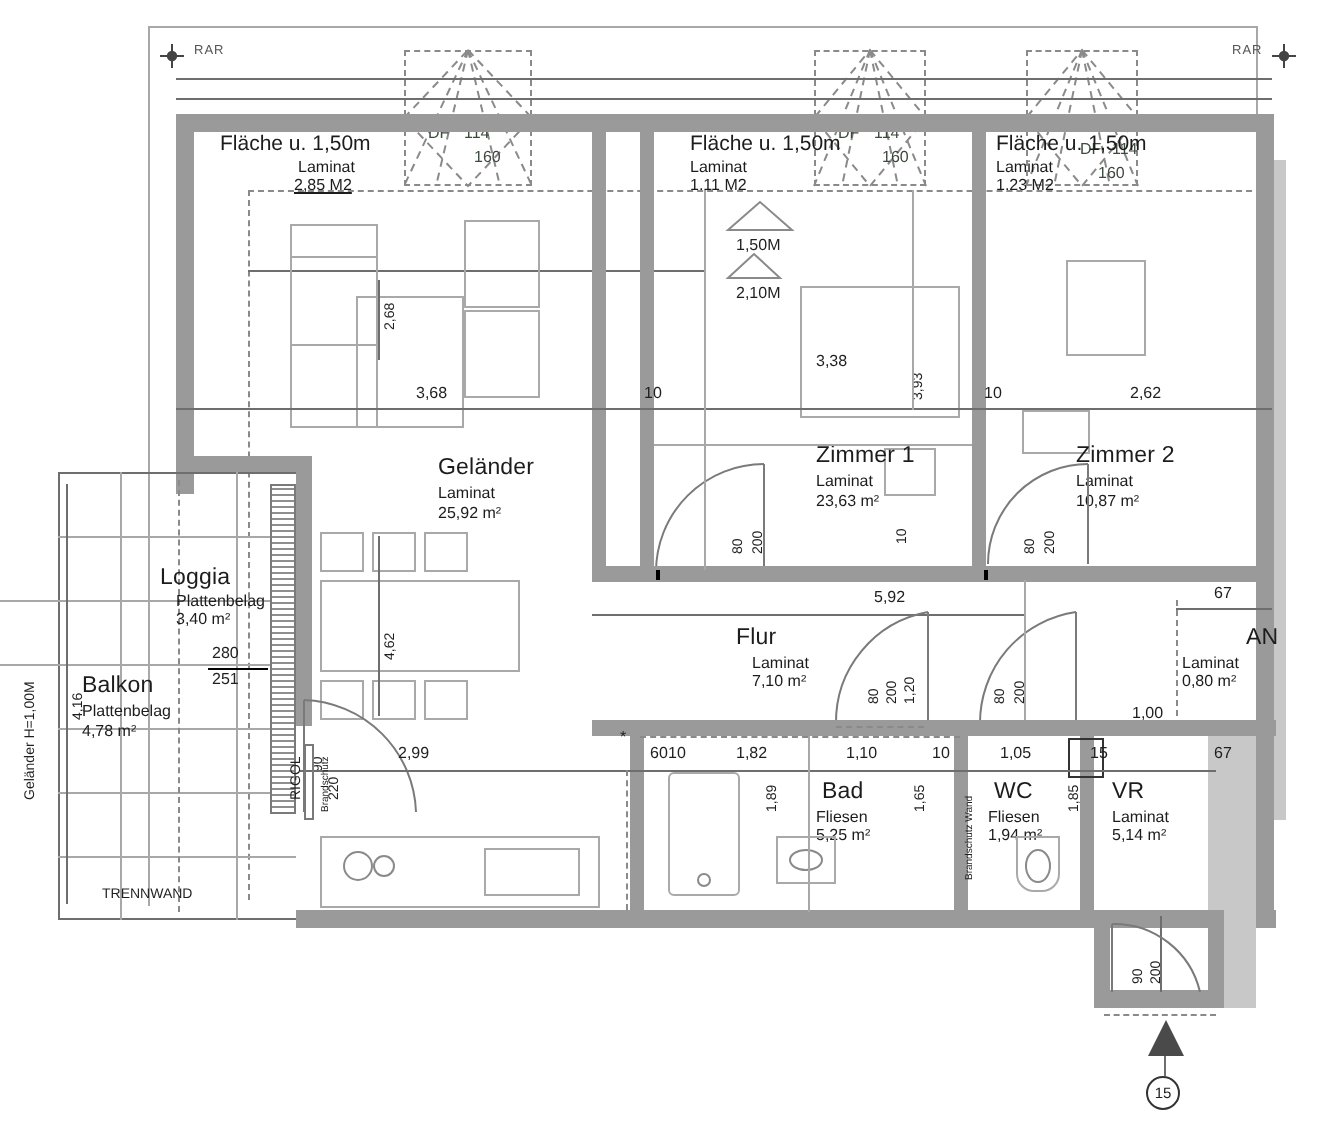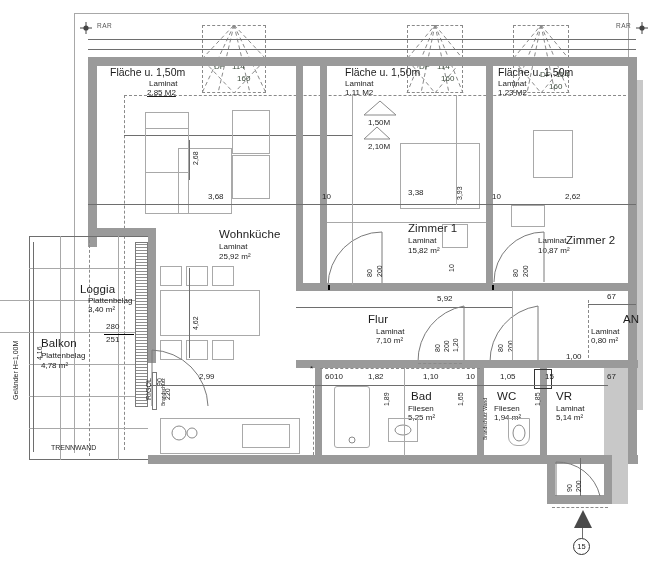--- a/index.html
+++ b/index.html
@@ -122,21 +122,21 @@
 
   <div class="boxl" style="left:145px;top:112px;width:44px;height:102px;"></div>
   <div class="lnl" style="left:145px;top:128px;width:44px;height:1px;"></div>
   <div class="lnl" style="left:145px;top:172px;width:44px;height:1px;"></div>
   <div class="boxl" style="left:178px;top:148px;width:54px;height:66px;"></div>
   <div class="boxl" style="left:232px;top:110px;width:38px;height:44px;"></div>
   <div class="boxl" style="left:232px;top:155px;width:38px;height:44px;"></div>
   <div class="txt vdim7" style="left:192px;top:165px;">2,68</div>
   <div class="ln" style="left:189px;top:140px;width:1px;height:40px;"></div>
 
-  <div class="txt rname" style="left:219px;top:228px;">Wohnküche</div>
+  <div class="txt rname" style="left:219px;top:228px;">Geländer</div>
   <div class="txt rsub" style="left:219px;top:242px;">Laminat</div>
   <div class="txt rsub" style="left:219px;top:252px;">25,92 m²</div>
 
   <div class="boxl" style="left:160px;top:266px;width:22px;height:20px;"></div>
   <div class="boxl" style="left:186px;top:266px;width:22px;height:20px;"></div>
   <div class="boxl" style="left:212px;top:266px;width:22px;height:20px;"></div>
   <div class="boxl" style="left:160px;top:290px;width:100px;height:46px;"></div>
   <div class="boxl" style="left:160px;top:340px;width:22px;height:20px;"></div>
   <div class="boxl" style="left:186px;top:340px;width:22px;height:20px;"></div>
   <div class="boxl" style="left:212px;top:340px;width:22px;height:20px;"></div>
@@ -192,34 +192,34 @@
 
   <div class="box" style="left:135px;top:242px;width:13px;height:165px;background:repeating-linear-gradient(0deg,#ffffff 0 2px,#8e8e8e 2px 3px);"></div>
   <div class="txt vdim7" style="left:145px;top:400px;">RIGOL</div>
   <div class="box" style="left:152px;top:372px;width:5px;height:38px;"></div>
   <div class="txt vdim7" style="left:160px;top:406px;font-size:5px;">Brandschutz</div>
 
   <div class="boxl" style="left:400px;top:143px;width:80px;height:66px;"></div>
   <div class="boxl" style="left:442px;top:224px;width:26px;height:24px;"></div>
   <div class="txt rname" style="left:408px;top:222px;">Zimmer 1</div>
   <div class="txt rsub" style="left:408px;top:236px;">Laminat</div>
-  <div class="txt rsub" style="left:408px;top:246px;">15,82 m²</div>
+  <div class="txt rsub" style="left:408px;top:246px;">23,63 m²</div>
   <div class="lnl" style="left:327px;top:222px;width:159px;height:1px;"></div>
 
   <svg style="left:328px;top:232px;width:56px;height:56px;">
     <path class="arc" d="M0 54 A 54 54 0 0 1 54 0"></path>
     <line x1="54" y1="0" x2="54" y2="54" stroke="#7a7a7a" stroke-width="1"></line>
   </svg>
   <div class="txt vdim7" style="left:366px;top:277px;">80</div>
   <div class="txt vdim7" style="left:376px;top:277px;">200</div>
   <div class="txt vdim7" style="left:448px;top:272px;">10</div>
 
   <div class="boxl" style="left:533px;top:130px;width:40px;height:48px;"></div>
   <div class="boxl" style="left:511px;top:205px;width:34px;height:22px;"></div>
-  <div class="txt rname" style="left:538px;top:234px;margin-left:28px;">Zimmer 2</div>
+  <div class="txt rname" style="left:538px;top:222px;">Zimmer 2</div>
   <div class="txt rsub" style="left:538px;top:236px;">Laminat</div>
   <div class="txt rsub" style="left:538px;top:246px;">10,87 m²</div>
   <div class="wall" style="left:493px;top:283px;width:144px;height:8px;"></div>
   <svg style="left:494px;top:232px;width:52px;height:52px;">
     <path class="arc" d="M0 50 A 50 50 0 0 1 50 0"></path>
     <line x1="50" y1="0" x2="50" y2="50" stroke="#7a7a7a" stroke-width="1"></line>
   </svg>
   <div class="txt vdim7" style="left:512px;top:277px;">80</div>
   <div class="txt vdim7" style="left:522px;top:277px;">200</div>
 
@@ -316,21 +316,21 @@
   <div class="txt vdim7" style="left:575px;top:492px;">200</div>
   <div class="dash-h" style="left:552px;top:507px;width:56px;"></div>
 
   <div class="tri" style="left:574px;top:510px;border-left:9px solid transparent;border-right:9px solid transparent;border-bottom:18px solid #4a4a4a;"></div>
   <div class="circ" style="left:573px;top:538px;width:17px;height:17px;line-height:15px;">15</div>
   <div class="ln" style="left:582px;top:528px;width:1px;height:10px;"></div>
 
   <div class="ln" style="left:88px;top:204px;width:548px;height:1px;"></div>
   <div class="txt dim" style="left:208px;top:192px;">3,68</div>
   <div class="txt dim" style="left:322px;top:192px;">10</div>
-  <div class="txt dim" style="left:408px;top:188px;">3,38</div>
+  <div class="txt dim" style="left:408px;top:176px;">3,38</div>
   <div class="txt vdim7" style="left:456px;top:200px;">3,93</div>
   <div class="txt dim" style="left:492px;top:192px;">10</div>
   <div class="txt dim" style="left:565px;top:192px;">2,62</div>
 
   <div class="lnl" style="left:352px;top:95px;width:1px;height:190px;"></div>
   <div class="lnl" style="left:456px;top:95px;width:1px;height:110px;"></div>
   <div class="lnl" style="left:512px;top:290px;width:1px;height:70px;"></div>
   <div class="lnl" style="left:404px;top:368px;width:1px;height:88px;"></div>
   <div class="dash-h" style="left:320px;top:368px;width:160px;"></div>
   <div class="lnl" style="left:0px;top:300px;width:29px;height:1px;"></div>

